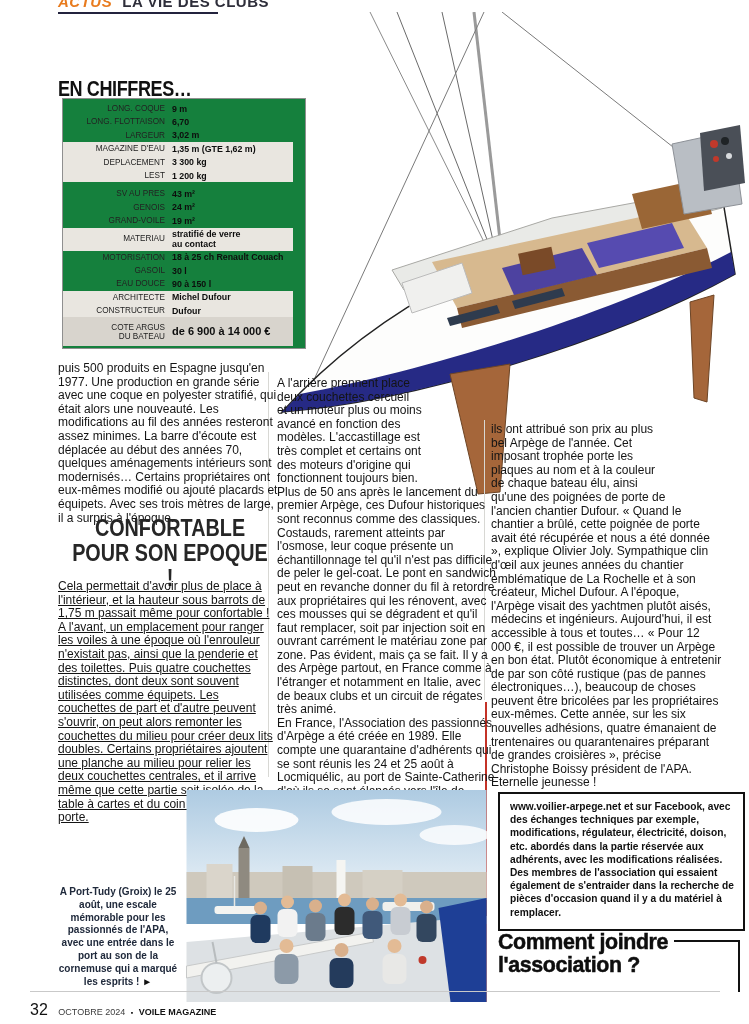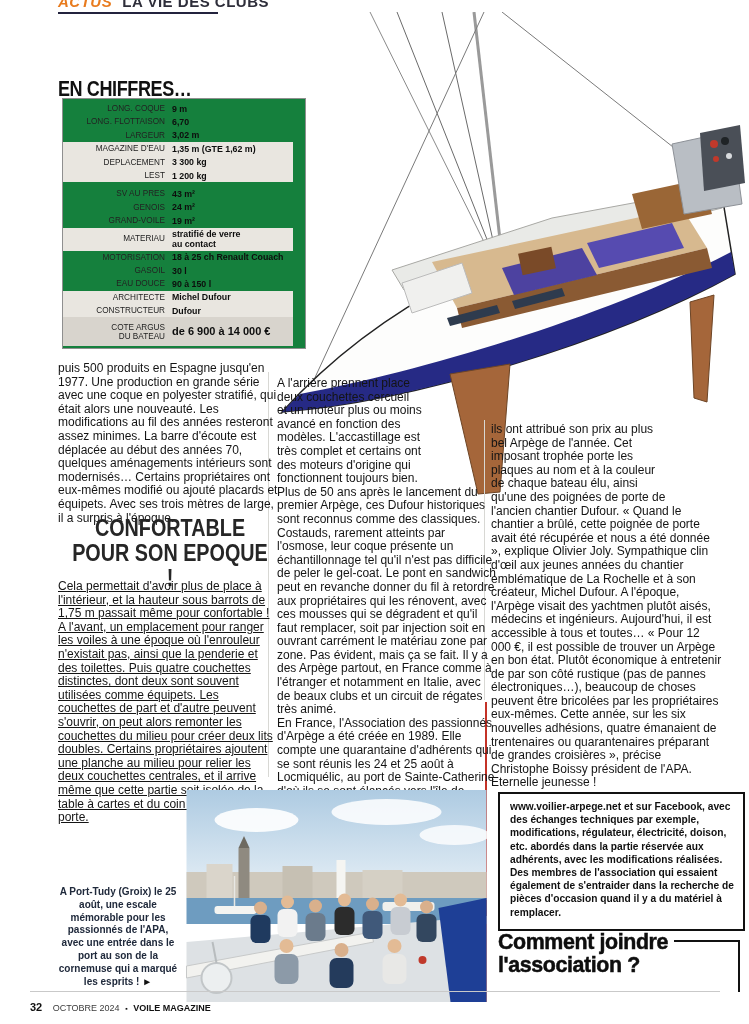--- a/index.html
+++ b/index.html
@@ -47,21 +47,21 @@
   #assoc-box{margin-top:6px;border:2.5px solid #111;padding:6px 8px 10px 10px;
              font-weight:bold;font-size:10.2px;line-height:13.2px;color:#101010;}
   
   #photo{left:186px;top:790px;width:301px;height:212px;}
   #caption{left:56px;top:886px;width:124px;text-align:center;font-weight:bold;font-size:10px;
            line-height:12.8px;color:#202a3c;}
   #caption .arrow{color:#111;}
   
   #footer-line{left:30px;top:991px;width:690px;height:1px;background:#c9c9c9;}
   #footer{left:30px;top:1001px;font-size:9px;color:#3c3c3c;white-space:nowrap;}
-  #footer .pn{font-weight:bold;font-size:11px;color:#111;margin-right:8px;}
+  #footer .pn{font-weight:normal;font-size:16px;color:#111;margin-right:8px;}
   #footer .mag{font-weight:bold;color:#111;}
   #footer .sep{font-size:7px;margin:0 3px;color:#111;}
 </style>
 </head>
 <body>
 
 <div id="page">
 
   <div class="abs" id="kicker">
     <span class="actus">ACTUS</span>

